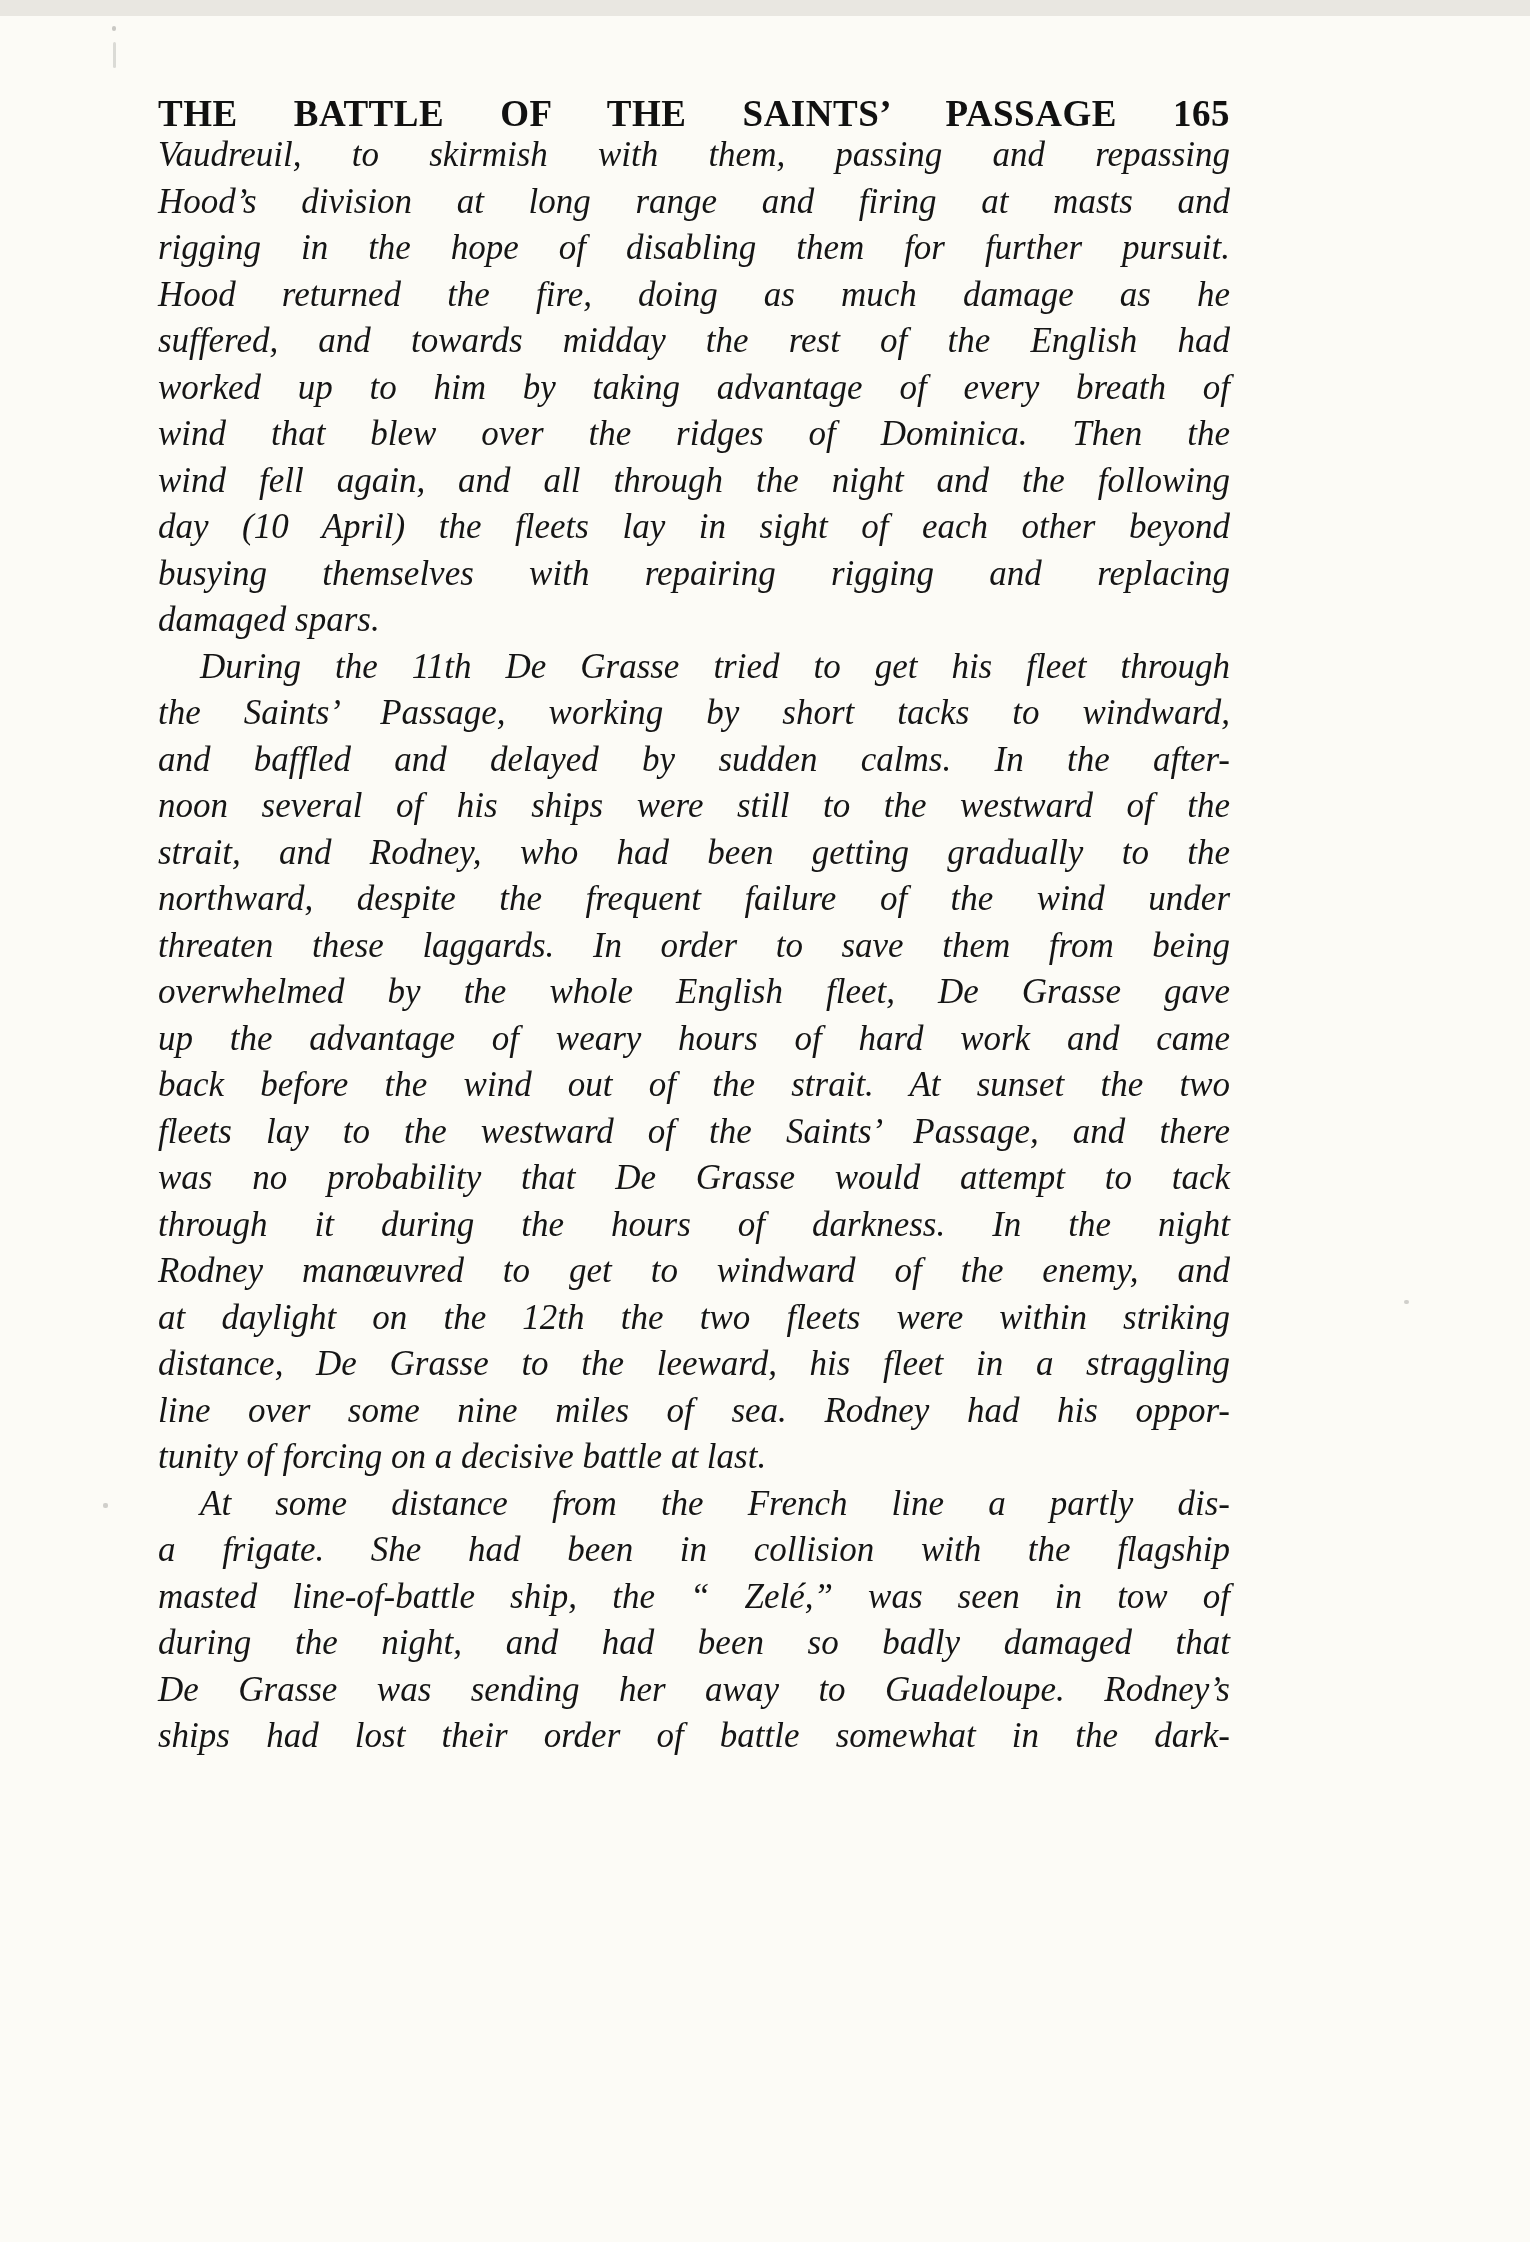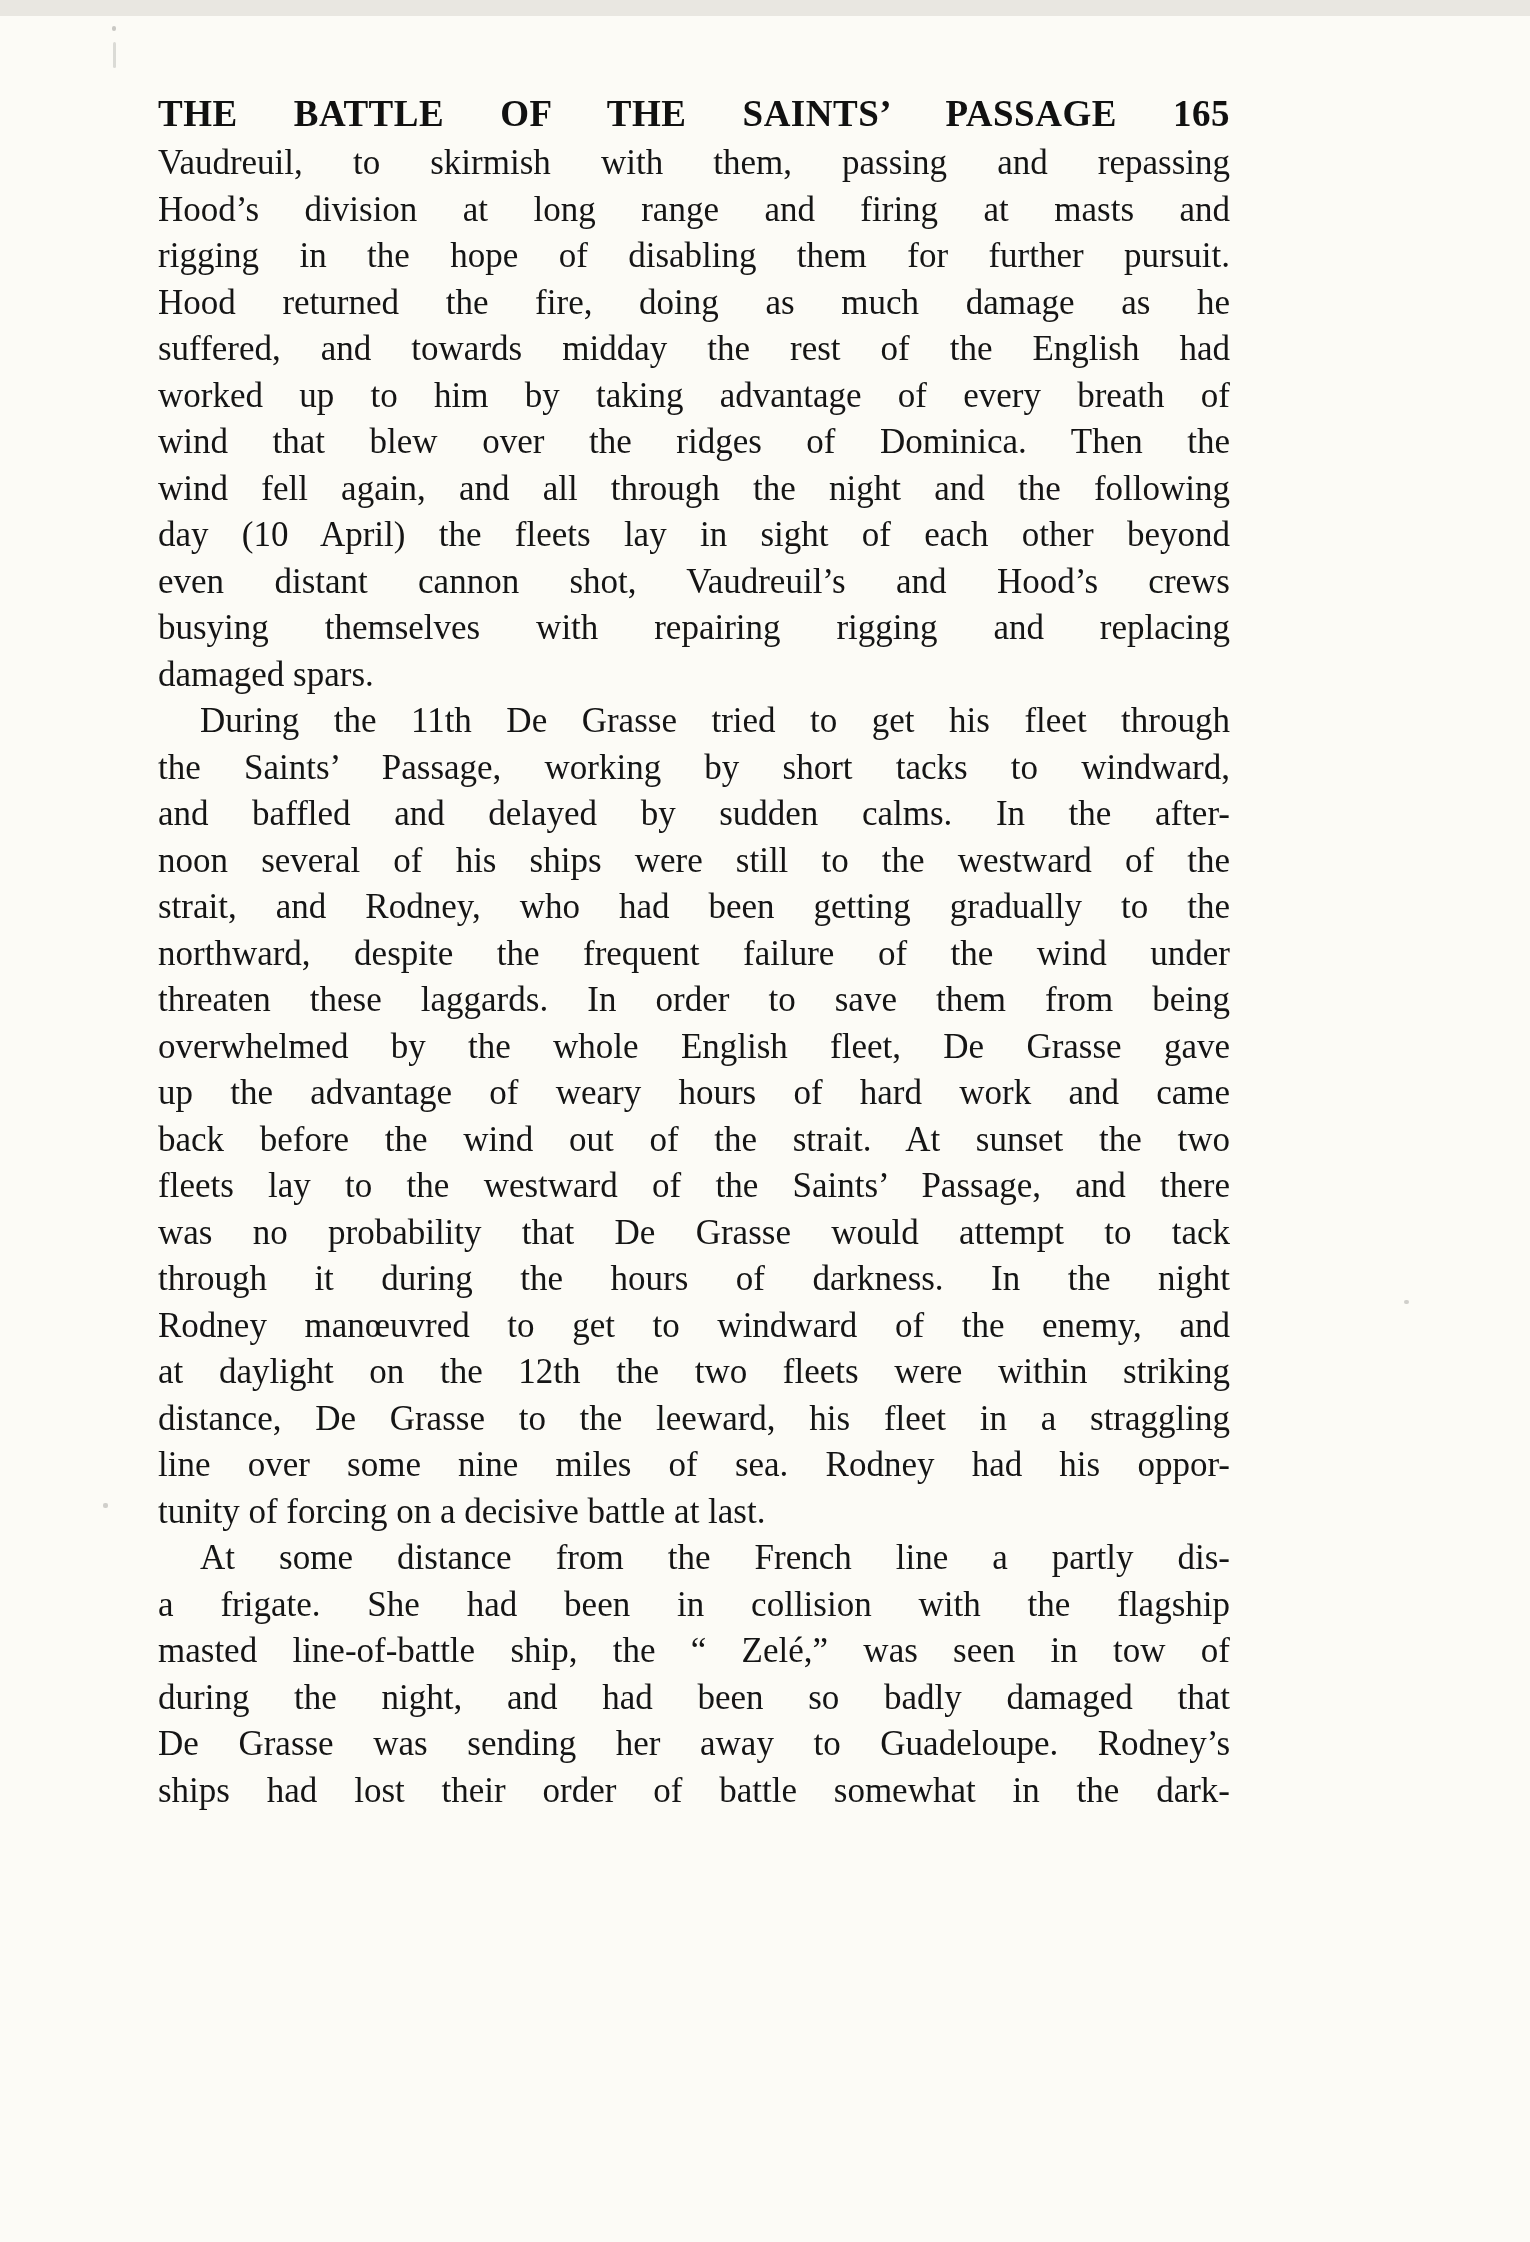--- a/index.html
+++ b/index.html
@@ -26,25 +26,26 @@
     font-weight: 700;
     letter-spacing: 0.5px;
     text-align: justify;
     text-align-last: justify;
     white-space: normal;
     color: #111111;
   }
   .text-block {
     position: absolute;
     left: 158px;
-    top: 124px;
+    top: 116px;
     width: 1072px;
     font-size: 35px;
     line-height: 46.5px;
     color: #151515;
+    font-style: italic;
   }
   .para { margin: 0; padding: 0; }
   .line {
     text-align: justify;
     text-align-last: justify;
   }
   .line.last {
     text-align-last: left;
   }
   .line.indent {
@@ -82,21 +83,20 @@
     <div class="para">
       <div class="line">Vaudreuil, to skirmish with them, passing and repassing</div>
       <div class="line">Hood’s division at long range and firing at masts and</div>
       <div class="line">rigging in the hope of disabling them for further pursuit.</div>
       <div class="line">Hood returned the fire, doing as much damage as he</div>
       <div class="line">suffered, and towards midday the rest of the English had</div>
       <div class="line">worked up to him by taking advantage of every breath of</div>
       <div class="line">wind that blew over the ridges of Dominica.  Then the</div>
       <div class="line">wind fell again, and all through the night and the following</div>
       <div class="line">day (10 April) the fleets lay in sight of each other beyond</div>
-      <div class="line">even distant cannon shot, Vaudreuil’s and Hood’s crews</div>
       <div class="line">busying themselves with repairing rigging and replacing</div>
       <div class="line last">damaged spars.</div>
     </div>
 
     <div class="para">
       <div class="line indent">During the 11th De Grasse tried to get his fleet through</div>
       <div class="line">the Saints’ Passage, working by short tacks to windward,</div>
       <div class="line">and baffled and delayed by sudden calms.  In the after-</div>
       <div class="line">noon several of his ships were still to the westward of the</div>
       <div class="line">strait, and Rodney, who had been getting gradually to the</div>

